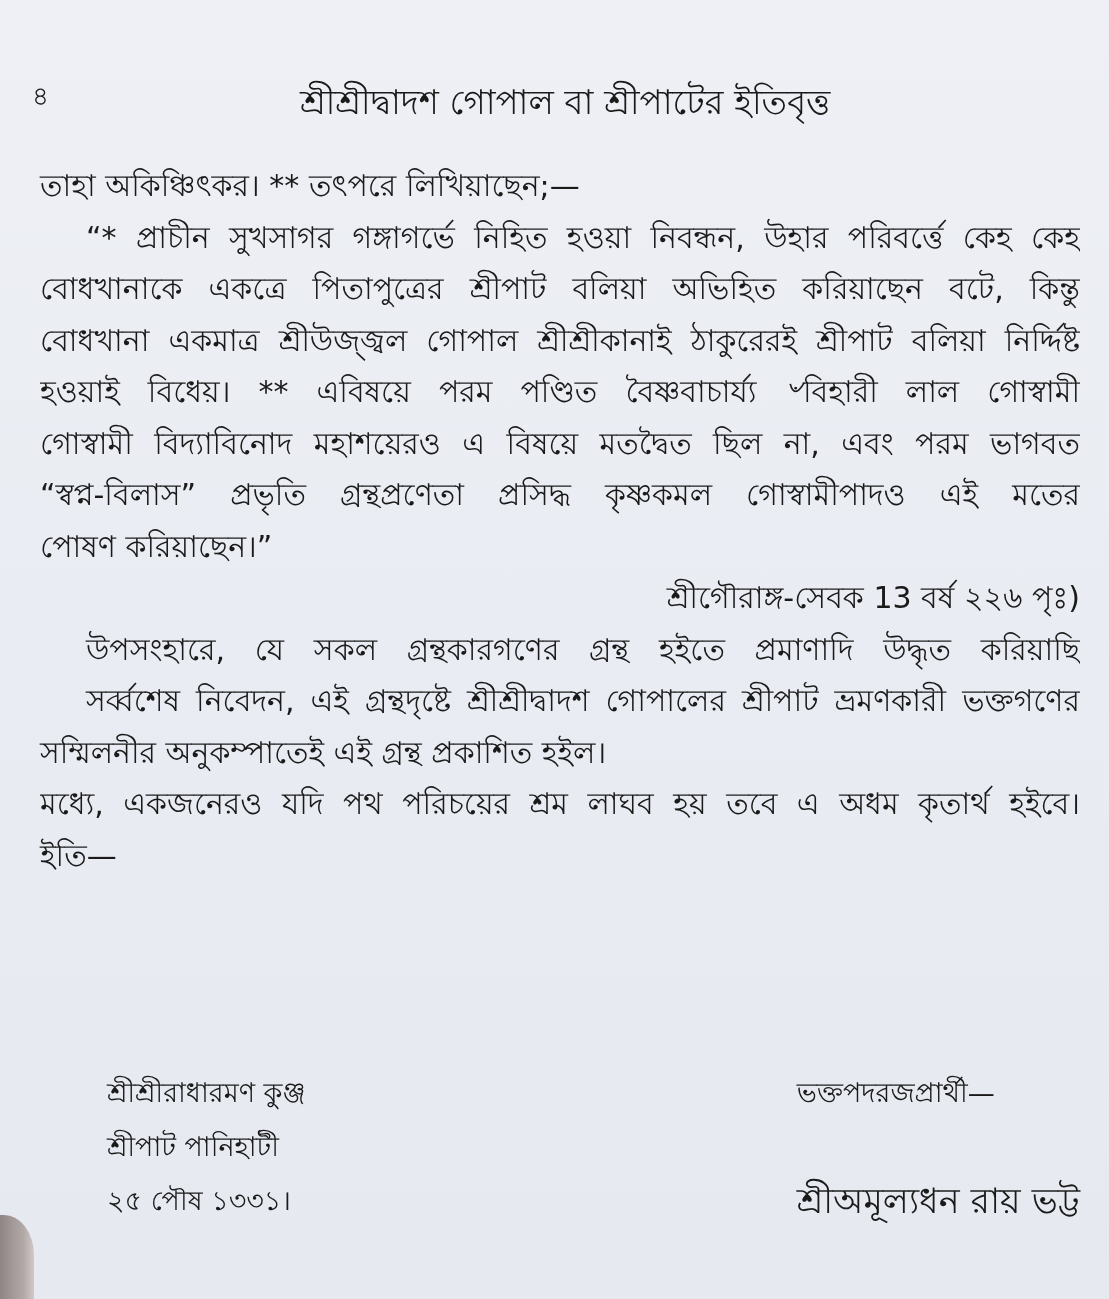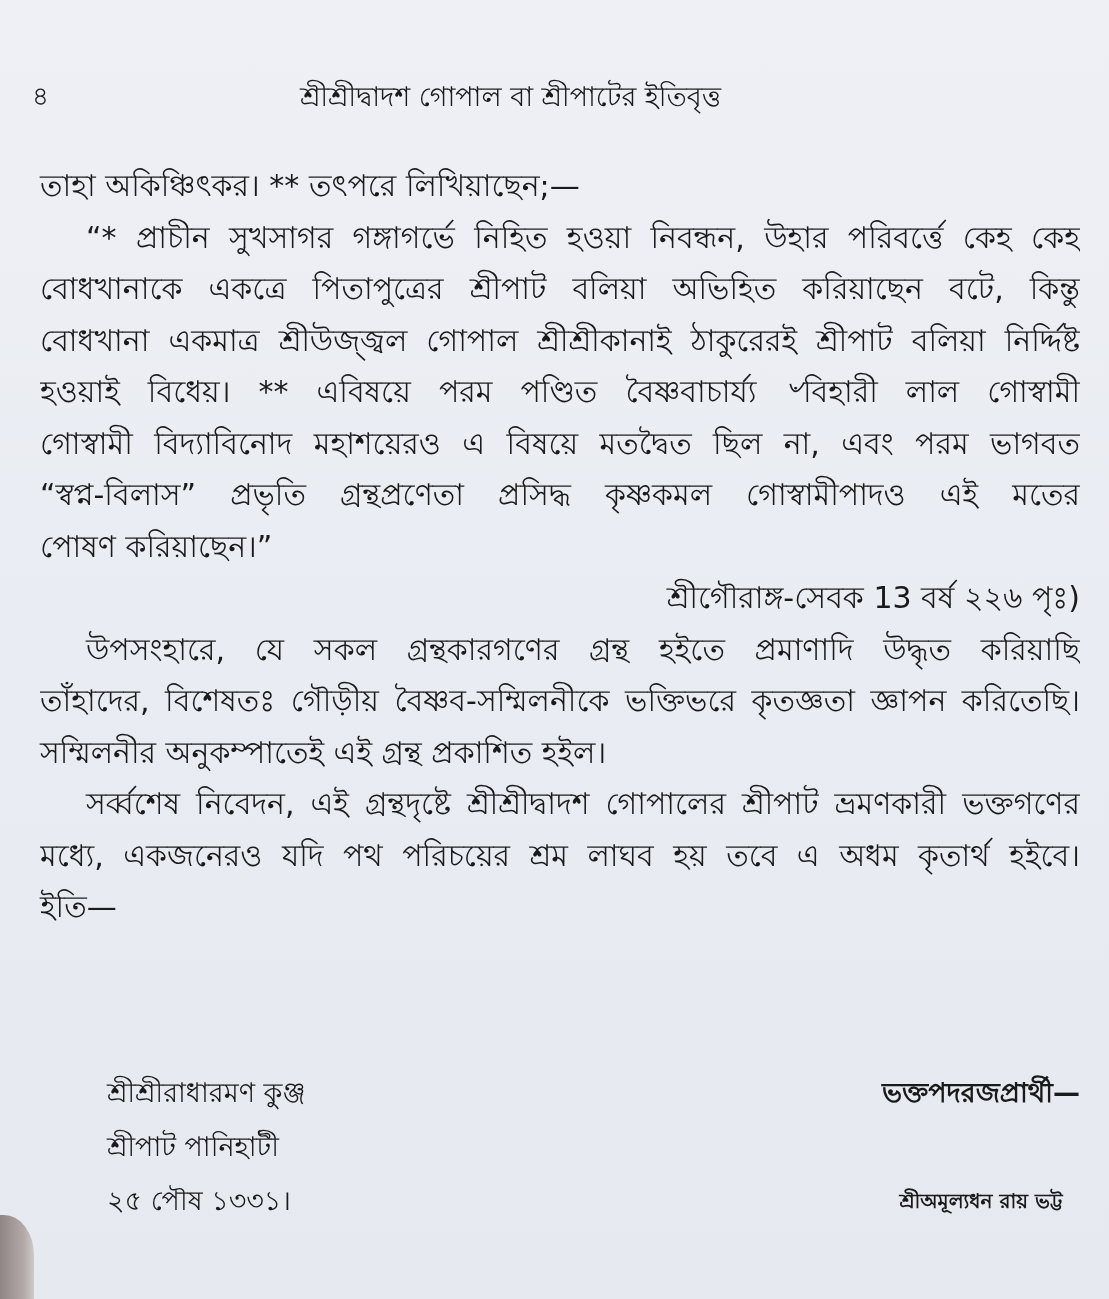--- a/index.html
+++ b/index.html
@@ -32,21 +32,21 @@
     .page-number {
       position: absolute;
       left: 32px;
       top: 0;
       font-size: 26px;
     }
     .running-title {
       position: absolute;
       left: 300px;
       top: 0;
-      font-size: 27px;
+      font-size: 34px;
       white-space: nowrap;
     }
     .body-text {
       position: absolute;
       left: 40px;
       top: 160px;
       width: 1040px;
       font-size: 30px;
       line-height: 51.5px;
     }
@@ -74,25 +74,24 @@
     .sig-left {
       position: absolute;
       left: 46px;
       top: 0;
       margin-left: 21px;
     }
     .sig-right {
       position: absolute;
       right: 0;
       top: 0;
-      text-align: center;
-      font-weight: bold;
+      text-align: left;
     }
     .sig-left span, .sig-right span { display: block; white-space: nowrap; }
-    .sig-right .author { margin-top: 54px; font-size: 20px; }
+    .sig-right .author { margin-top: 54px; font-size: 35px; }
     .thumb-shadow {
       position: absolute;
       left: 0;
       top: 1215px;
       width: 34px;
       height: 84px;
       background: linear-gradient(90deg, #8f8585 0%, #b3aaa8 70%, #cfc9c8 100%);
       border-top-right-radius: 30px 40px;
     }
   </style>
@@ -110,23 +109,22 @@
     <span class="line">তাহা অকিঞ্চিৎকর। ** তৎপরে লিখিয়াছেন;—</span>
     <span class="line justify indent">“* প্রাচীন সুখসাগর গঙ্গাগর্ভে নিহিত হওয়া নিবন্ধন, উহার পরিবর্ত্তে কেহ কেহ</span>
     <span class="line justify">বোধখানাকে একত্রে পিতাপুত্রের শ্রীপাট বলিয়া অভিহিত করিয়াছেন বটে, কিন্তু</span>
     <span class="line justify">বোধখানা একমাত্র শ্রীউজ্জ্বল গোপাল শ্রীশ্রীকানাই ঠাকুরেরই শ্রীপাট বলিয়া নির্দ্দিষ্ট</span>
     <span class="line justify">হওয়াই বিধেয়। ** এবিষয়ে পরম পণ্ডিত বৈষ্ণবাচার্য্য ৺বিহারী লাল গোস্বামী</span>
     <span class="line justify">গোস্বামী বিদ্যাবিনোদ মহাশয়েরও এ বিষয়ে মতদ্বৈত ছিল না, এবং পরম ভাগবত</span>
     <span class="line justify">“স্বপ্ন-বিলাস” প্রভৃতি গ্রন্থপ্রণেতা প্রসিদ্ধ কৃষ্ণকমল গোস্বামীপাদও এই মতের</span>
     <span class="line">পোষণ করিয়াছেন।”</span>
     <span class="line right">শ্রীগৌরাঙ্গ-সেবক 13 বর্ষ ২২৬ পৃঃ)</span>
     <span class="line justify indent">উপসংহারে, যে সকল গ্রন্থকারগণের গ্রন্থ হইতে প্রমাণাদি উদ্ধৃত করিয়াছি</span>
-    <span class="line justify">তাঁহাদের, বিশেষতঃ গৌড়ীয় বৈষ্ণব-সম্মিলনীকে ভক্তিভরে কৃতজ্ঞতা জ্ঞাপন করিতেছি।</span>
+    <span class="line justify indent">সর্ব্বশেষ নিবেদন, এই গ্রন্থদৃষ্টে শ্রীশ্রীদ্বাদশ গোপালের শ্রীপাট ভ্রমণকারী ভক্তগণের</span>
     <span class="line">সম্মিলনীর অনুকম্পাতেই এই গ্রন্থ প্রকাশিত হইল।</span>
-    <span class="line justify indent">সর্ব্বশেষ নিবেদন, এই গ্রন্থদৃষ্টে শ্রীশ্রীদ্বাদশ গোপালের শ্রীপাট ভ্রমণকারী ভক্তগণের</span>
     <span class="line justify">মধ্যে, একজনেরও যদি পথ পরিচয়ের শ্রম লাঘব হয় তবে এ অধম কৃতার্থ হইবে।</span>
     <span class="line">ইতি—</span>
   </div>
 
   <div class="signature-block">
     <div class="sig-left">
       <span>শ্রীশ্রীরাধারমণ কুঞ্জ</span>
       <span>শ্রীপাট পানিহাটী</span>
       <span>২৫ পৌষ ১৩৩১।</span>
     </div>

